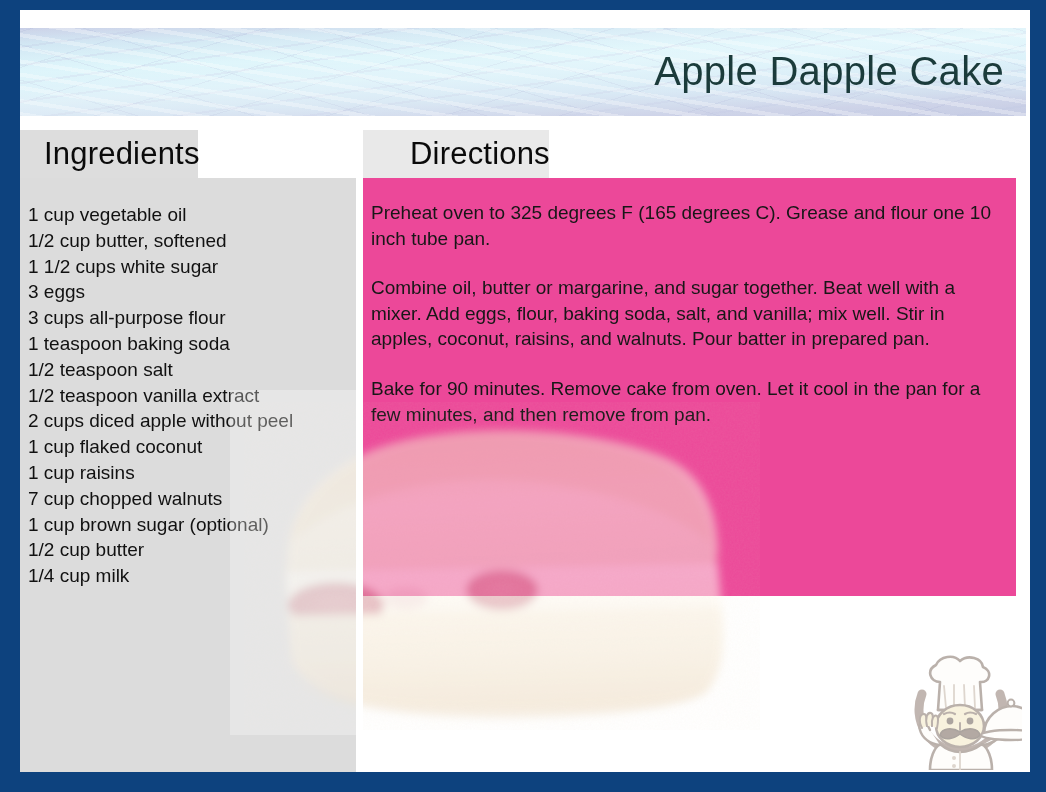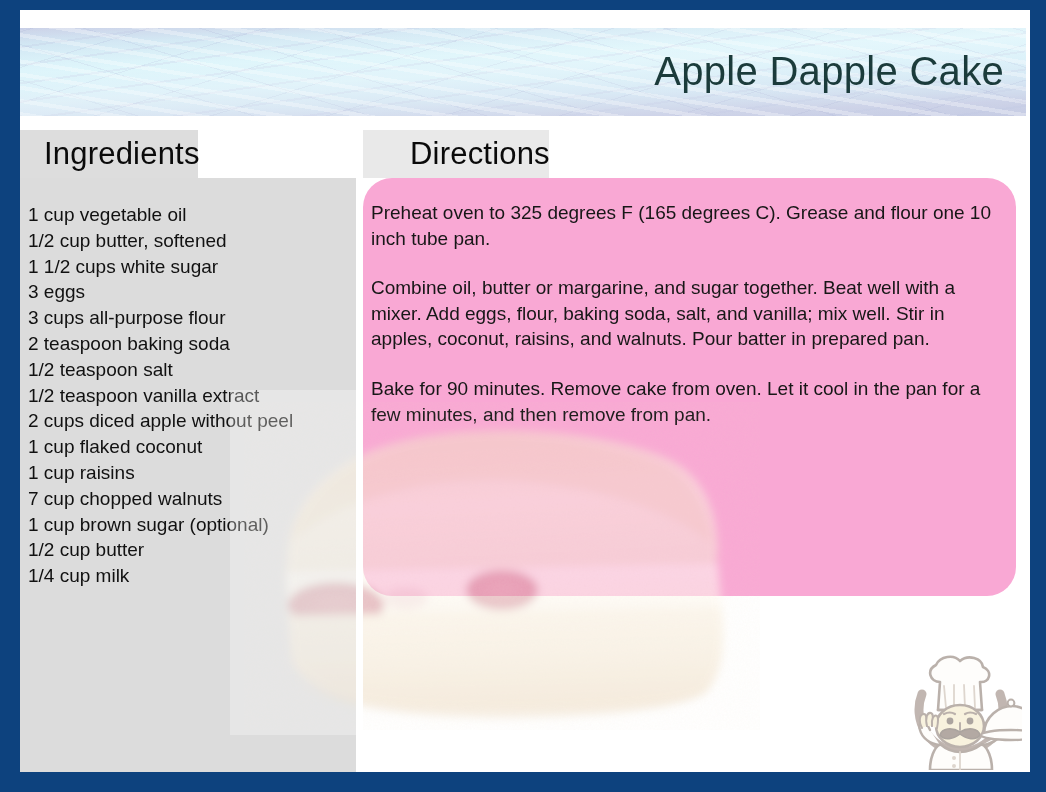--- a/index.html
+++ b/index.html
@@ -113,22 +113,21 @@
     top: 120px;
     width: 163px;
     background: #e9e9e9;
     padding-left: 23px;
   }
   #directions-panel {
     left: 343px;
     top: 168px;
     width: 653px;
     height: 418px;
-    background: #f9a8d4;
-    border-radius: 29px;
+    background: #ec4899;
   }
   #directions-body {
     position: absolute;
     left: 8px;
     top: 22px;
     width: 628px;
   }
   #directions-body p {
     margin: 0 0 24px 0;
     font-size: 19px;
@@ -196,21 +195,21 @@
     <div id="ingredients-head" class="col-head">
       <span class="col-head-label">Ingredients</span>
     </div>
     <div id="ingredients-panel" class="col-panel">
       <ul id="ingredients-list">
         <li>1 cup vegetable oil</li>
         <li>1/2 cup butter, softened</li>
         <li>1 1/2 cups white sugar</li>
         <li>3 eggs</li>
         <li>3 cups all-purpose flour</li>
-        <li>2 teaspoon baking soda</li>
+        <li>1 teaspoon baking soda</li>
         <li>1/2 teaspoon salt</li>
         <li>1/2 teaspoon vanilla extract</li>
         <li>2 cups diced apple without peel</li>
         <li>1 cup flaked coconut</li>
         <li>1 cup raisins</li>
         <li>7 cup chopped walnuts</li>
         <li>1 cup brown sugar (optional)</li>
         <li>1/2 cup butter</li>
         <li>1/4 cup milk</li>
       </ul>

